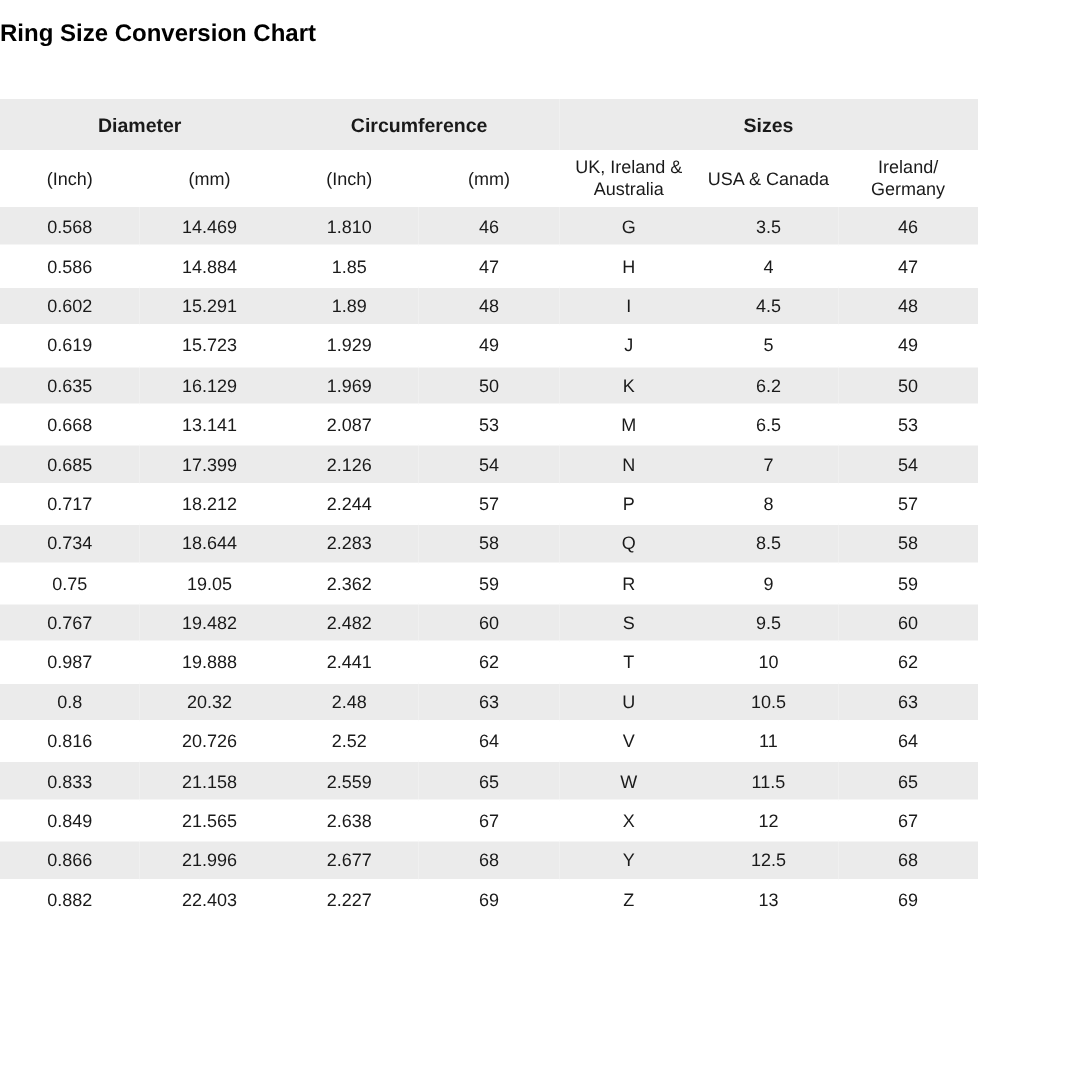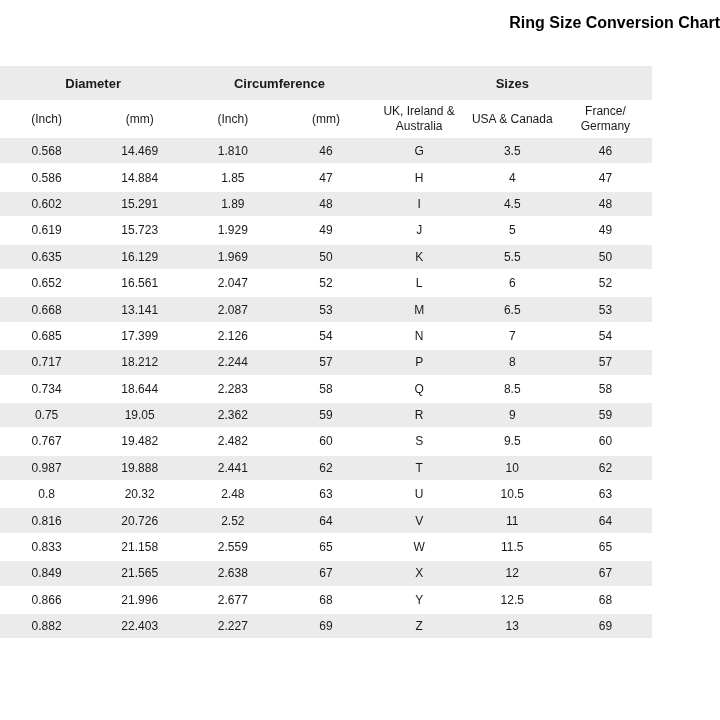--- a/index.html
+++ b/index.html
@@ -16,21 +16,21 @@
     background:#ffffff;
     font-family:"Liberation Sans","DejaVu Sans",sans-serif;
     color:var(--cell-text);
   }
   .page-title{
     margin:13px 0 0 0;
     height:20px;
     font-size:16px;
     line-height:20px;
     font-weight:bold;
-    text-align:right;
+    text-align:left;
     color:var(--title-text);
   }
   table.conversion-table{
     width:652px;
     margin-top:33px;
     border-collapse:collapse;
     table-layout:fixed;
     padding-left:42px;
   }
   col{width:14.2857%;}
@@ -84,21 +84,21 @@
           <th colspan="2">Circumference</th>
           <th colspan="3">Sizes</th>
         </tr>
       <tr class="column-header-row">
           <th>(Inch)</th>
           <th>(mm)</th>
           <th>(Inch)</th>
           <th>(mm)</th>
           <th>UK, Ireland &amp; Australia</th>
           <th>USA &amp; Canada</th>
-          <th>France/ Germany</th>
+          <th>Ireland/ Germany</th>
         </tr>
     </thead>
     <tbody>
         <tr>
           <td>0.568</td>
           <td>14.469</td>
           <td>1.810</td>
           <td>46</td>
           <td>G</td>
           <td>3.5</td>
@@ -130,31 +130,22 @@
           <td>J</td>
           <td>5</td>
           <td>49</td>
         </tr>
         <tr>
           <td>0.635</td>
           <td>16.129</td>
           <td>1.969</td>
           <td>50</td>
           <td>K</td>
-          <td>5.5</td>
+          <td>6.2</td>
           <td>50</td>
-        </tr>
-        <tr>
-          <td>0.652</td>
-          <td>16.561</td>
-          <td>2.047</td>
-          <td>52</td>
-          <td>L</td>
-          <td>6</td>
-          <td>52</td>
         </tr>
         <tr>
           <td>0.668</td>
           <td>13.141</td>
           <td>2.087</td>
           <td>53</td>
           <td>M</td>
           <td>6.5</td>
           <td>53</td>
         </tr>

